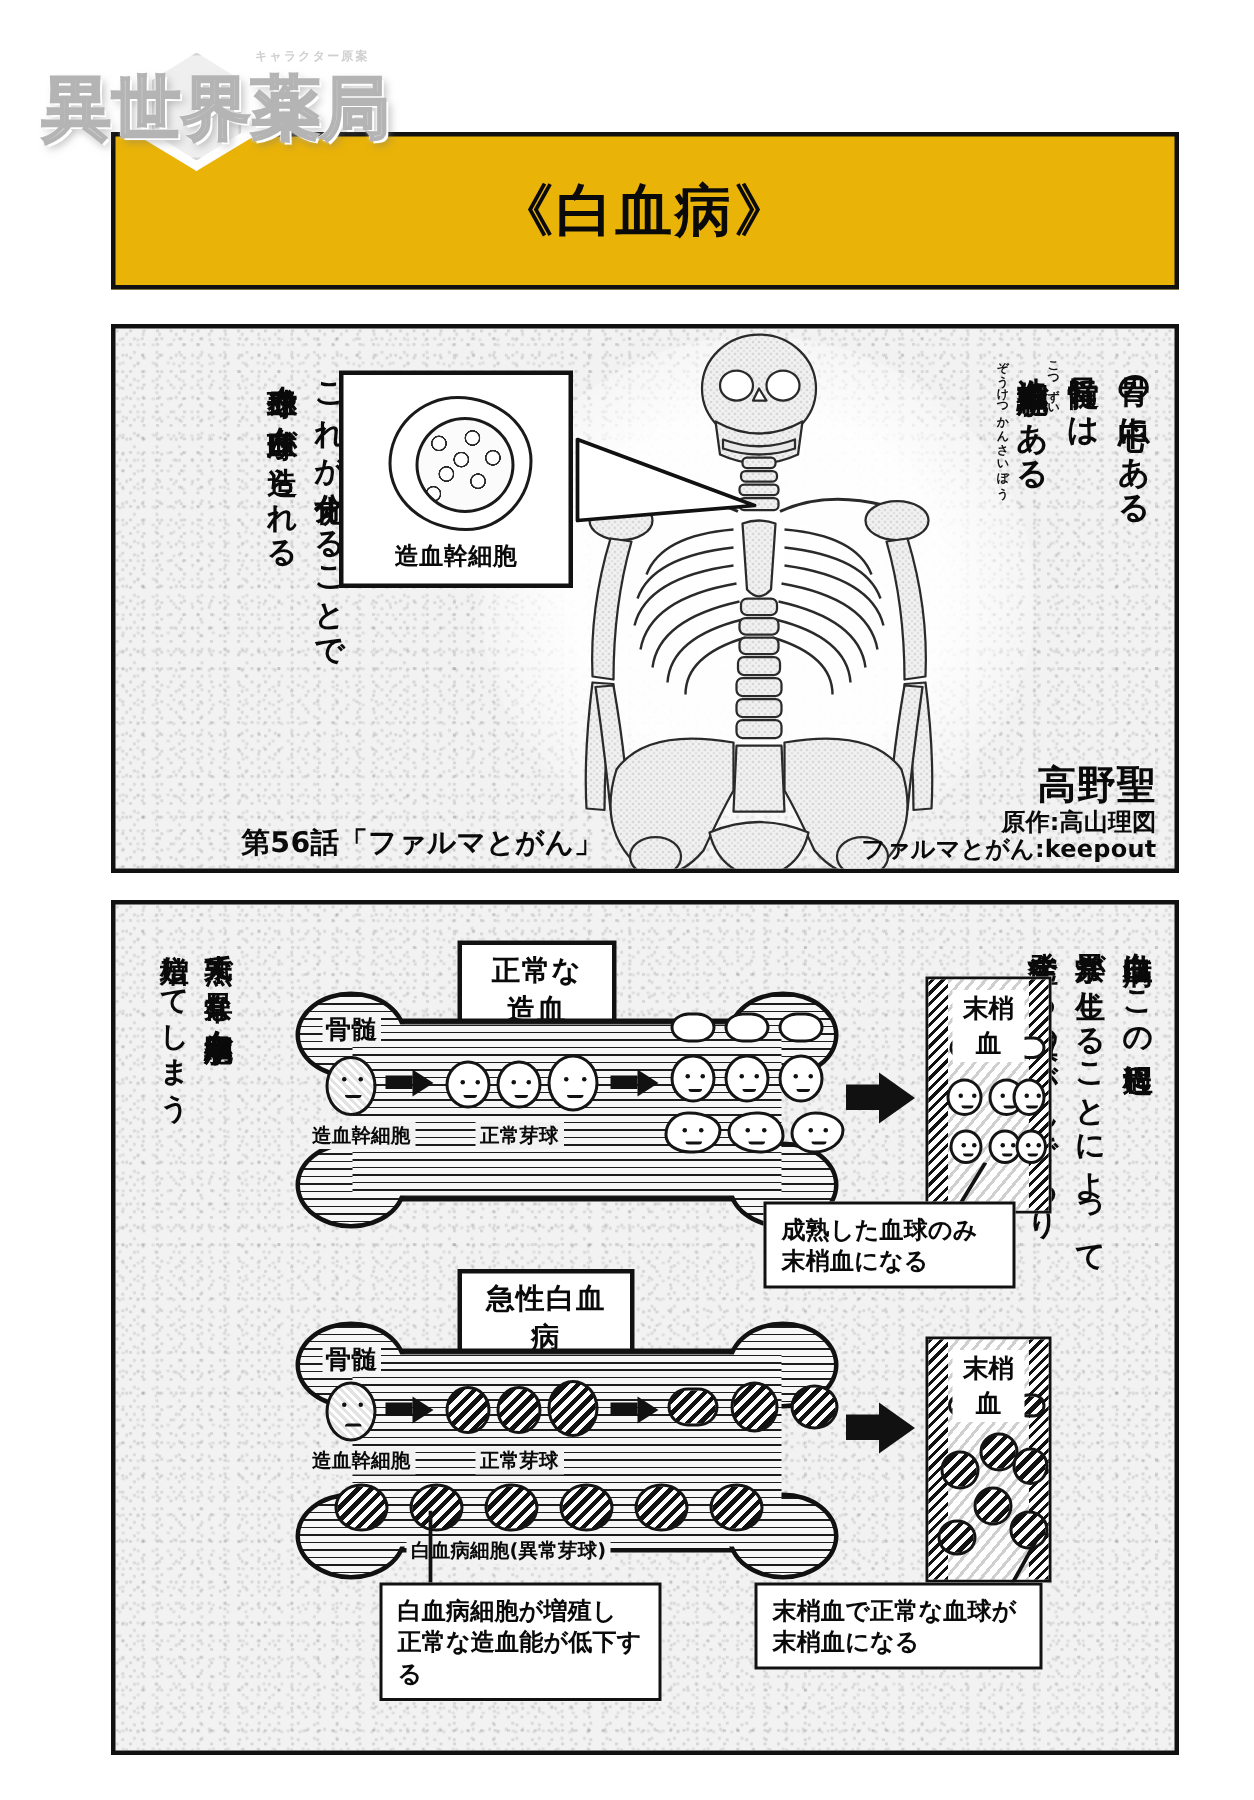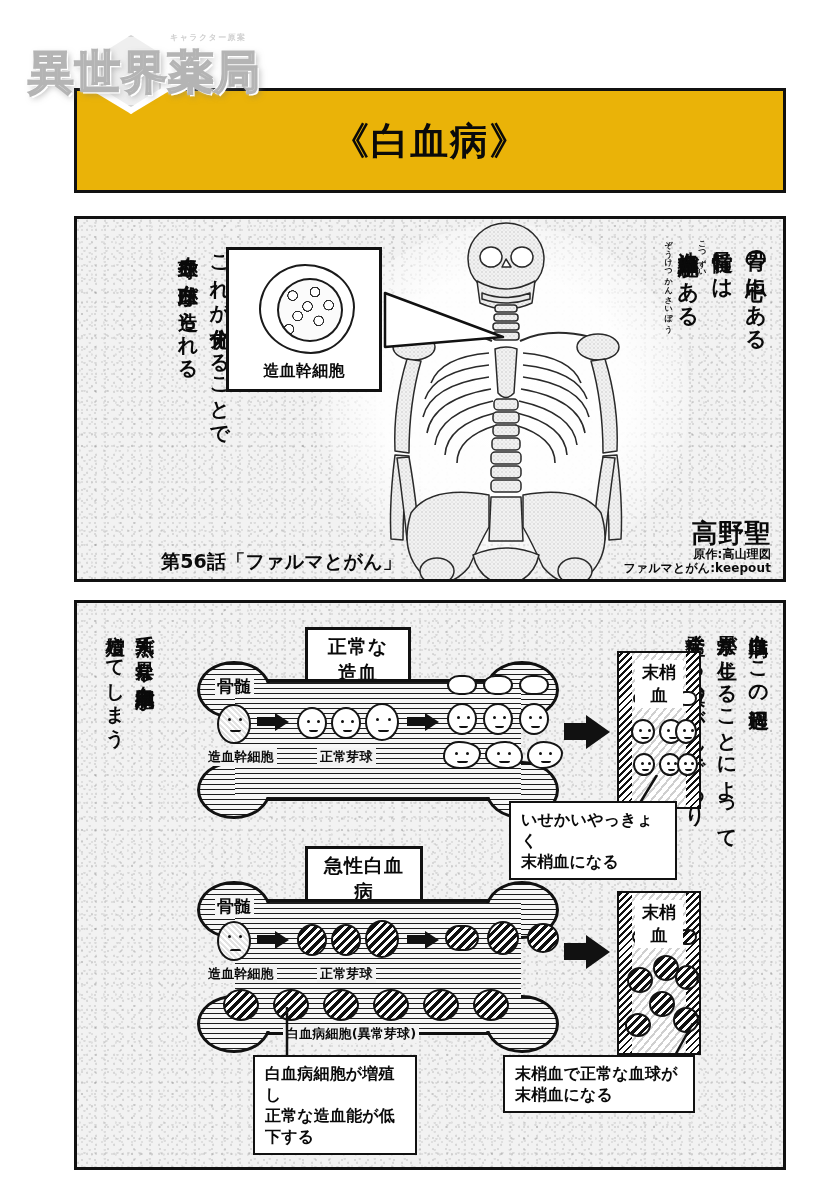--- a/index.html
+++ b/index.html
@@ -143,21 +143,21 @@
     position: absolute; left: 380px; top: 300px; z-index: 5;
     pointer-events:none;
   }
 
   
   #credits {
     position: absolute; right: 12px; bottom: 4px;
     text-align: right; line-height: 1.12;
   }
   #credits .c-author { font-size: 26px; font-weight: 700; color:#0a0a0a; letter-spacing:.02em;}
-  #credits .c-line { font-size: 12px; font-weight: 700; color:#0a0a0a; letter-spacing:.01em;}
+  #credits .c-line { font-size: 16px; font-weight: 700; color:#0a0a0a; letter-spacing:.01em;}
 
   
   #episode {
     position: absolute; left: 84px; bottom: 4px;
     font-size: 19px; font-weight: 700; color: #0a0a0a;
     letter-spacing: .01em;
   }
 
   
   #panel-diagram { left: 74px; top: 600px; width: 712px; height: 570px; }
@@ -539,21 +539,21 @@
   </div>
   <div class="cell" style="left:600px; top:150px; width:21px; height:23px;">
     <span class="eye" style="left:5px;top:7px;"></span>
       <span class="eye" style="left:12px;top:7px;"></span>
     <span class="mouth" style="left:6px;top:14px;width:7px;"></span>
   </div>
 
   <svg class="leader" style="left:536px; top:172px; width:60px; height:40px;" viewBox="0 0 60 40">
     <path d="M44 0 L22 36" stroke="#111" stroke-width="2.5" fill="none"></path>
   </svg>
-  <div class="caption" style="left:432px; top:198px; width:168px;">いせかいやっきょく
+  <div class="caption" style="left:432px; top:198px; width:168px;">成熟した血球のみ
 末梢血になる</div>
 
   <div class="section-title" style="left:228px; top:243px; width:118px;">急性白血病</div>
 
   <div class="bone" style="left:120px; top:278px; width:362px; height:172px;">
     <div class="shaft"></div>
     <div class="knob k-tl"></div>
     <div class="knob k-bl"></div>
     <div class="knob k-tr"></div>
     <div class="knob k-br"></div>
@@ -585,21 +585,21 @@
   <div class="sub-label" style="left:128px; top:362px;">造血幹細胞</div>
   <div class="sub-label" style="left:240px; top:362px;">正常芽球</div>
 
   <div class="cell leuk" style="left:146px; top:386px; width:36px; height:32px;"></div>
   <div class="cell leuk" style="left:196px; top:386px; width:36px; height:32px;"></div>
   <div class="cell leuk" style="left:246px; top:386px; width:36px; height:32px;"></div>
   <div class="cell leuk" style="left:296px; top:386px; width:36px; height:32px;"></div>
   <div class="cell leuk" style="left:346px; top:386px; width:36px; height:32px;"></div>
   <div class="cell leuk" style="left:396px; top:386px; width:36px; height:32px;"></div>
 
-  <div class="sub-label" style="left:206px; top:422px;">白血病細胞(異常芽球)</div>
+  <div class="sub-label" style="left:194px; top:422px;">白血病細胞(異常芽球)</div>
 
   <div class="arr-big-stem" style="left:487px; top:340px; width:22px;"></div>
   <div class="arr-big" style="left:509px; top:332px;"></div>
 
   <div class="vessel" style="left:540px; top:288px; width:84px; height:164px;">
     <div class="lumen"></div>
     <div class="wall l"></div>
     <div class="wall r"></div>
     <div class="v-title">末梢血</div>
   </div>
@@ -611,21 +611,21 @@
   <div class="cell leuk" style="left:550px; top:364px; width:26px; height:26px;"></div>
   <div class="cell leuk" style="left:598px; top:362px; width:24px; height:25px;"></div>
 
   <div class="cell leuk" style="left:572px; top:388px; width:26px; height:26px;"></div>
   <div class="cell leuk" style="left:548px; top:410px; width:26px; height:24px;"></div>
   <div class="cell leuk" style="left:596px; top:404px; width:26px; height:26px;"></div>
 
   <svg class="leader" style="left:160px; top:404px; width:60px; height:58px;" viewBox="0 0 60 58">
     <path d="M50 0 L50 54" stroke="#111" stroke-width="2.5" fill="none"></path>
   </svg>
-  <div class="caption" style="left:176px; top:452px; width:164px;">白血病細胞が増殖し
+  <div class="caption" style="left:176px; top:452px; width:188px;">白血病細胞が増殖し
 正常な造血能が低下する</div>
 
   <svg class="leader" style="left:570px; top:420px; width:60px; height:40px;" viewBox="0 0 60 40">
     <path d="M46 0 L26 36" stroke="#111" stroke-width="2.5" fill="none"></path>
   </svg>
   <div class="caption" style="left:426px; top:452px; width:192px;">末梢血で正常な血球が
 末梢血になる</div>
 </div>
 
 </body></html>

